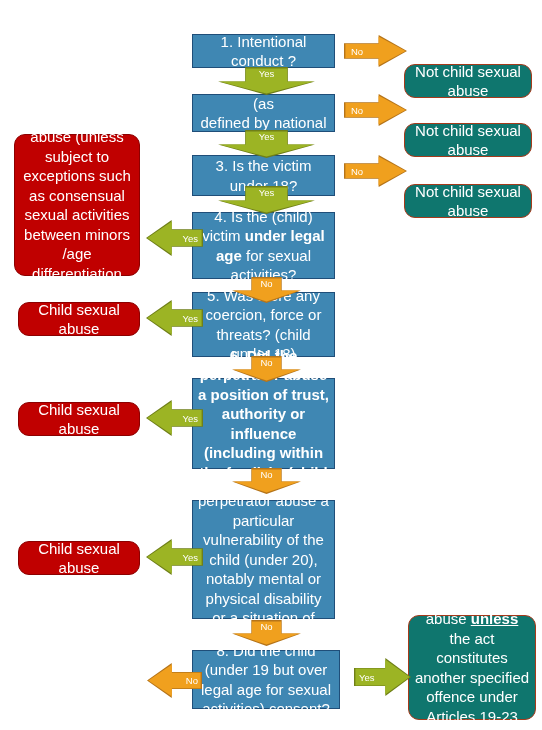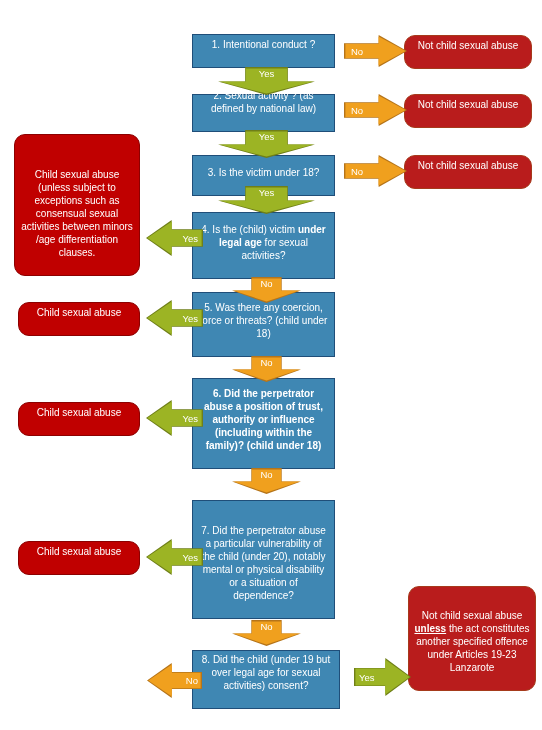--- a/index.html
+++ b/index.html
@@ -25,41 +25,42 @@
     width: 542px;
     text-align: center;
     font-size: 11.5px;
     color: #5b9bd5;
     letter-spacing: 0.1px;
   }
   .node {
     position: absolute;
     box-sizing: border-box;
     display: flex;
-    align-items: flex-end;
+    align-items: center;
     justify-content: center;
     text-align: center;
     color: #ffffff;
     line-height: 1.30;
-    font-size: 10px;
+    font-size: 15px;
     padding: 16px 5px;
   }
   .node.blue {
     background: #3f87b3;
     border: 1.3px solid #1f4e79;
   }
   .node.red {
     background: #c00000;
     border: 1.3px solid #8c0000;
     border-radius: 11px;
   }
   .node.orange {
-    background: #b91c1c;
+    background: #0f766e;
     border: 1.3px solid #a63a1b;
     border-radius: 11px;
+    margin-top: 29px;
   }
   .node.grey {
     background: #808080;
     border: 1.3px solid #3f3f3f;
     border-radius: 11px;
   }
   .node b { font-weight: bold; }
   .node u.ul { text-decoration: underline; font-weight: bold; }
   .arrow-wrap { position: absolute; padding-left: 7px; }
   .arrow-wrap .back {

